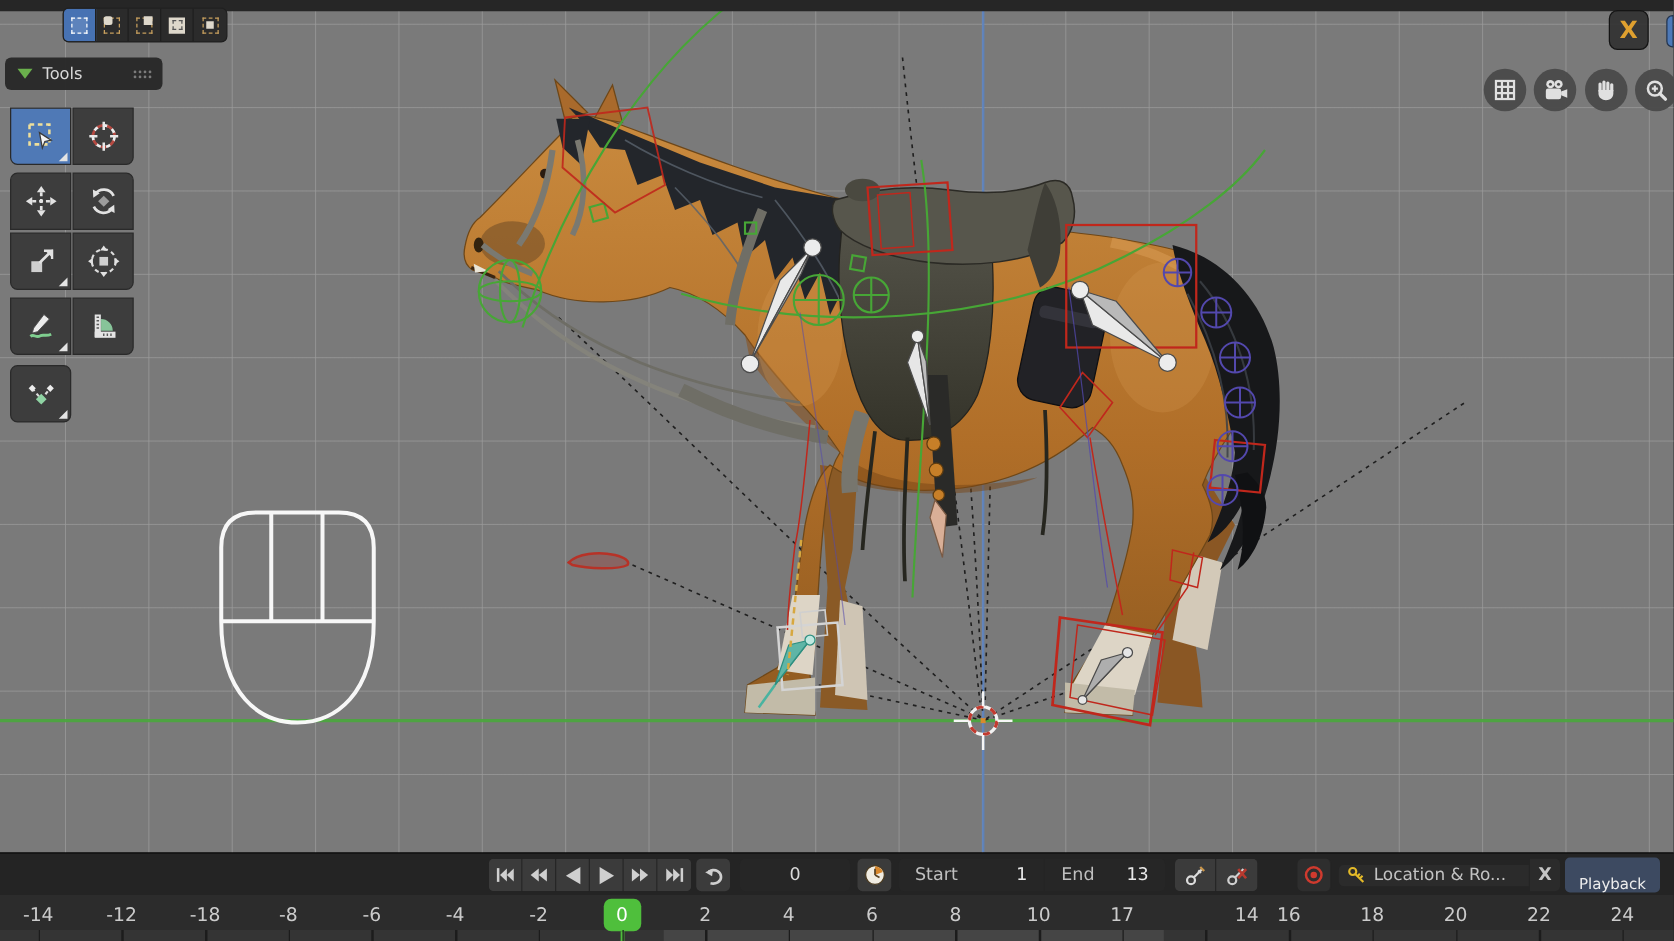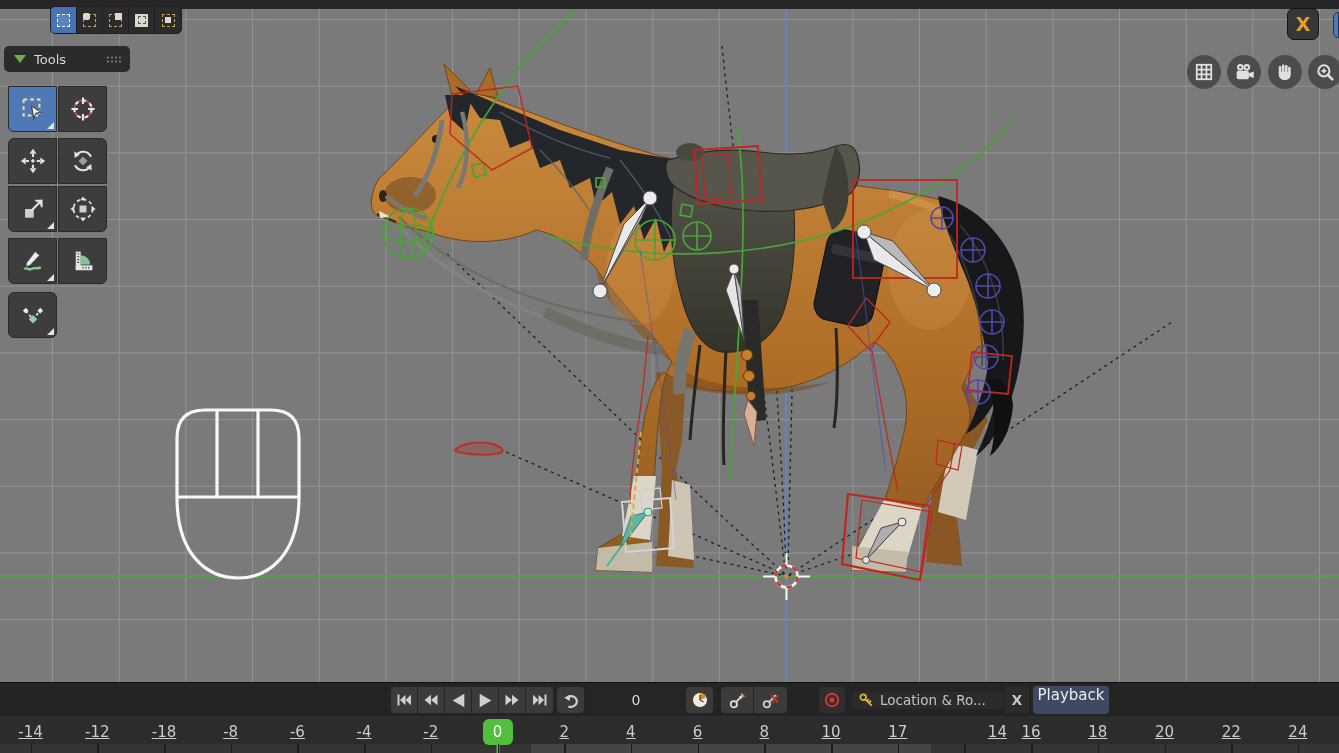--- a/index.html
+++ b/index.html
@@ -75,25 +75,25 @@
   #end-field { width:96px; border-radius:0 4px 4px 0; margin-left:1px; }
   .felabel { color:#bfbfbf; } .feval { color:#e9e9e9; }
   #keybtns { margin-left:8px; } #keybtns .tbtn { width:33px; }
   #rec-btn { margin-left:32px; width:27px; border-radius:4px; background:#2e2e2e; }
   #keyingset { margin-left:6px; width:152px; border-radius:4px 0 0 4px; background:#2b2b2b;
     padding:0 6px; color:#c3c3c3; font-size:13.5px; display:flex; align-items:center; gap:5px; }
   #keyingset span { white-space:nowrap; overflow:hidden; }
   #ks-clear { margin-left:1px; width:24px; height:26px; background:#2b2b2b; border-radius:0 4px 4px 0;
     color:#c5c5c5; font-size:14px; font-weight:bold; display:flex; align-items:center; justify-content:center; }
   #playback-menu { margin-left:4px; width:76px; height:28px; background:#3d4a61; border-radius:4px;
-    color:#ededed; font-size:15px; display:flex; align-items:flex-start; justify-content:center; }
+    color:#ededed; font-size:12px; display:flex; align-items:flex-end; justify-content:center; }
 
   
   #ruler { position:absolute; left:0; top:716px; width:1339px; height:37px; background:#2c2c2c; }
-  .rlabel { position:absolute; top:7px; transform:translateX(-50%); color:#cbcbcb; font-size:15px;text-decoration:underline; }
+  .rlabel { position:absolute; top:7px; transform:translateX(-50%); color:#cbcbcb; font-size:15px; }
   #rstrip { position:absolute; left:0; top:28px; width:1339px; height:9px; background:#343434; }
   #rrange { position:absolute; top:28px; height:9px; background:#454545; }
   .rtick { position:absolute; top:28px; width:1.5px; height:9px; background:#1c1c1c; }
   #rbadge { position:absolute; top:3px; width:30px; height:26px; background:#4fbf3c; border-radius:6px;
     transform:translateX(-50%); color:#fff; font-size:15px; display:flex; align-items:center; justify-content:center; }
   #rstem { position:absolute; top:29px; width:3px; height:8px; background:#4fbf3c; transform:translateX(-50%); }
 </style>
 </head>
 <body>
 
@@ -558,20 +558,30 @@
       </div>
 
       <div id="clock-btn" class="tbtn sbtn">
         <svg width="18" height="18" viewBox="0 0 18 18">
           <circle cx="9" cy="9" r="7.5" fill="#f0ece2" stroke="#4a3a20" stroke-width="1"></circle>
           <path d="M9,9 L9,2.2 A6.8,6.8 0 0 1 15.2,6.5 Z" fill="#d8872c"></path>
           <path d="M9,9 L9,4 M9,9 L12.6,11" stroke="#5a4426" stroke-width="1.4"></path>
           </svg>
       </div>
 
+      <div id="startend">
+        <div class="field sefield">
+          <span class="felabel">Start</span>
+          <span class="feval">1</span>
+        </div>
+        <div class="field sefield" id="end-field">
+          <span class="felabel">End</span>
+          <span class="feval">13</span>
+        </div>
+      </div>
 
       <div class="tgroup" id="keybtns">
         <div class="tbtn">
           <svg width="19" height="19" viewBox="0 0 18 18">
             <circle cx="5.5" cy="12.5" r="3" fill="none" stroke="#dcdcdc" stroke-width="1.7"></circle>
             <path d="M7.8,10.2 L14,4 M11,5 L13,7" stroke="#dcdcdc" stroke-width="1.7"></path>
             <path d="M12.5,2.5 L15.5,5.5" stroke="#c8954a" stroke-width="1.7"></path>
             </svg>
         </div>
         <div class="tbtn">

